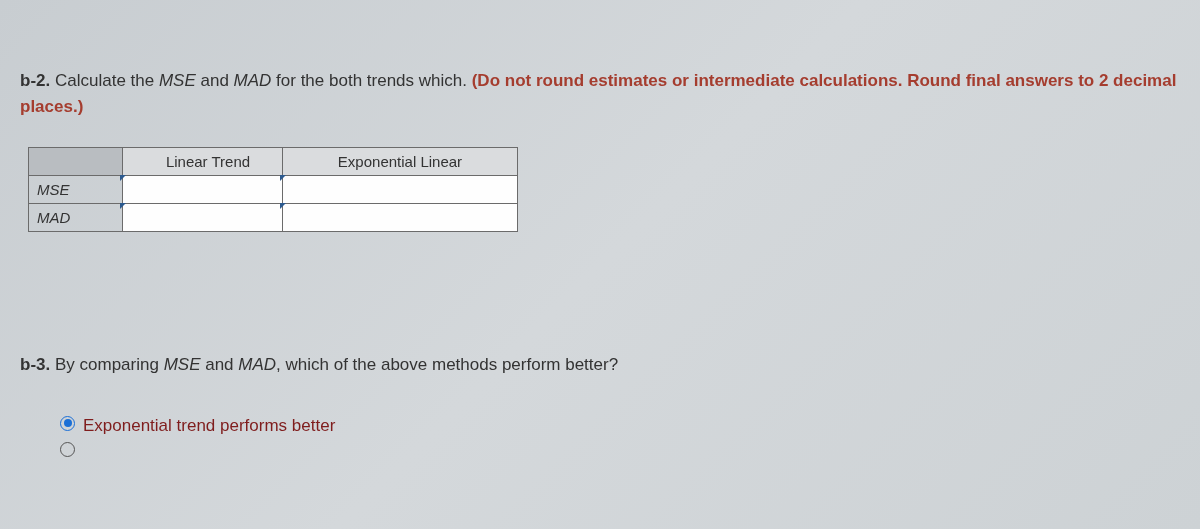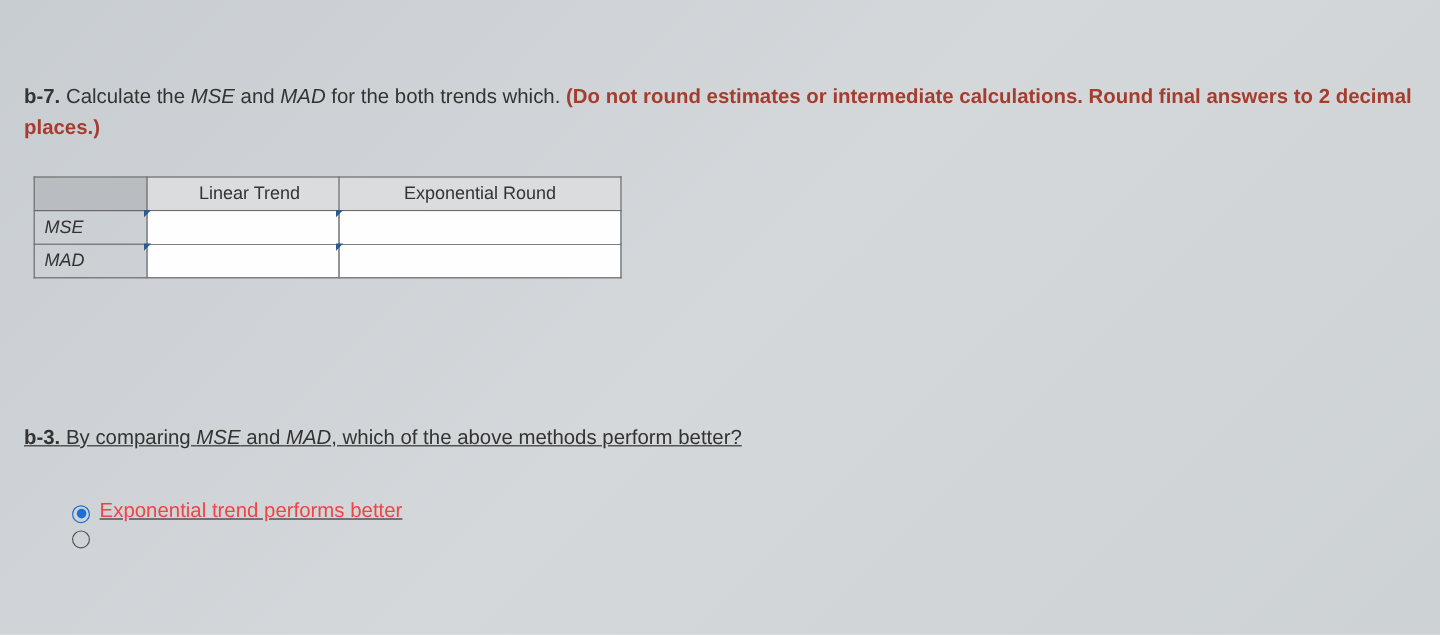--- a/index.html
+++ b/index.html
@@ -93,33 +93,32 @@
       width: 100%;
       height: 26px;
       border: none;
       background: transparent;
       padding: 2px 6px;
       font-size: 15px;
       outline: none;
     }
     .q2-block {
       margin-top: 120px;
-      text-decoration: underline;
     }
     .radio-group {
       margin-top: 38px;
       margin-left: 40px;
     }
     .radio-row {
       display: flex;
-      align-items: flex-end;
+      align-items: flex-start;
       gap: 8px;
       margin-bottom: 6px;
       font-size: 17px;
-      color: #ef4444;
+      color: #7f1d1d;
     }
     .radio-circle {
       width: 15px;
       height: 15px;
       border: 1.5px solid #555;
       border-radius: 50%;
       display: inline-flex;
       align-items: center;
       justify-content: center;
       flex-shrink: 0;
@@ -136,31 +135,31 @@
     }
     .radio-circle.selected .radio-dot {
       display: block;
     }
   </style>
 </head>
 <body>
 
 <div class="question-block">
   <span class="question-text">
-    <span class="question-prefix">b-7.</span><span> Calculate the </span><span class="question-italic">MSE</span><span> and </span><span class="question-italic">MAD</span><span> for the both trends which. </span><span class="instruction-bold">(Do not round estimates or intermediate calculations. Round final answers to 2 decimal places.)</span>
+    <span class="question-prefix">b-2.</span><span> Calculate the </span><span class="question-italic">MSE</span><span> and </span><span class="question-italic">MAD</span><span> for the both trends which. </span><span class="instruction-bold">(Do not round estimates or intermediate calculations. Round final answers to 2 decimal places.)</span>
   </span>
 </div>
 
 <div class="table-wrap">
   <table>
     <tbody>
         <tr>
       <th class="corner-header"></th>
       <th class="col-header linear">Linear Trend</th>
-      <th class="col-header exp">Exponential Round</th>
+      <th class="col-header exp">Exponential Linear</th>
     </tr>
     <tr>
       <td class="row-header">MSE</td>
       <td class="input-cell">
         <span class="cell-handle"></span>
         <input class="cell-input" type="text" value="" style="">
       </td>
       <td class="input-cell">
         <span class="cell-handle"></span>
         <input class="cell-input" type="text" value="" style="">

